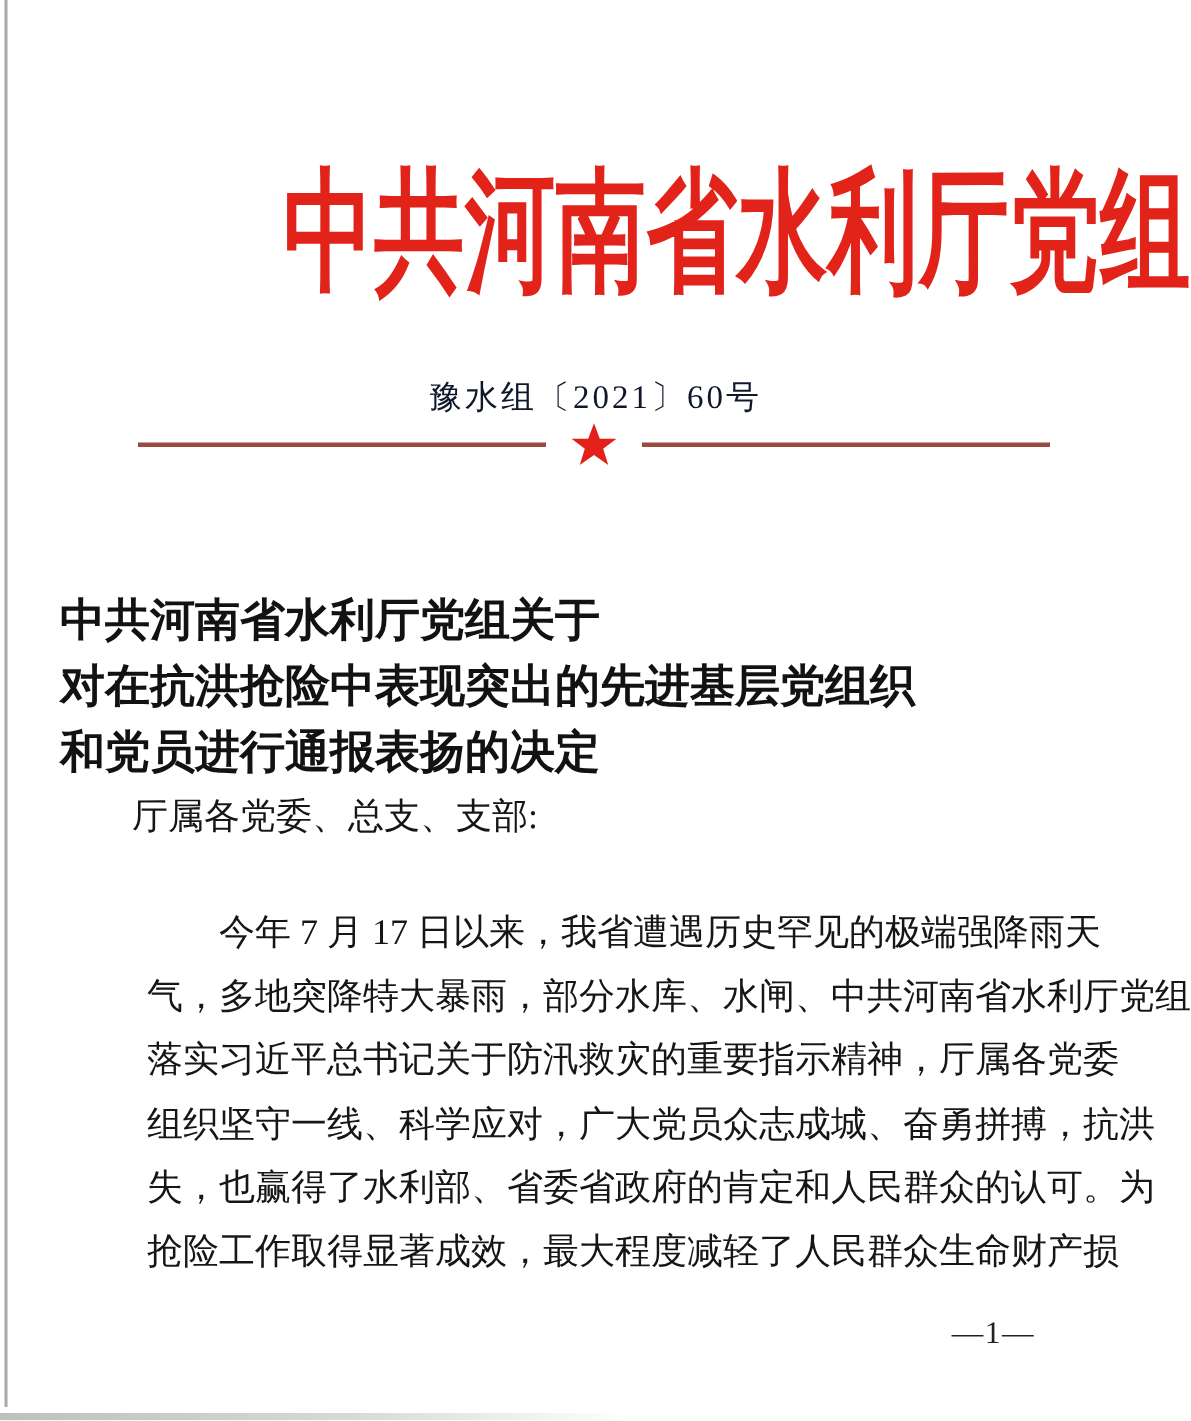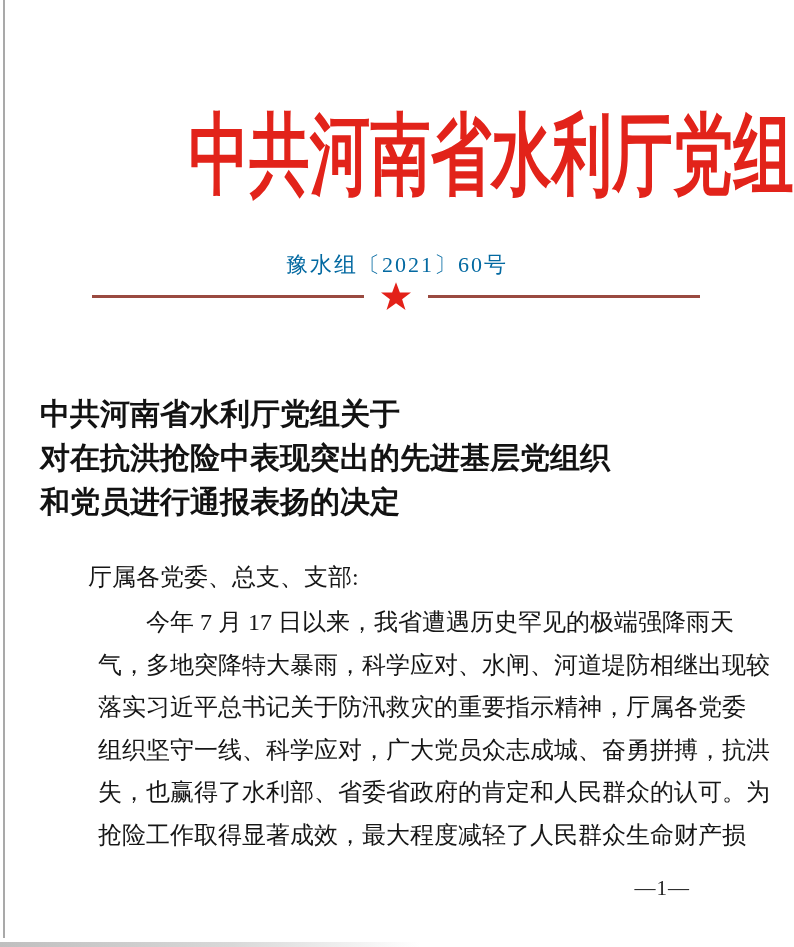--- a/index.html
+++ b/index.html
@@ -35,42 +35,42 @@
   .issuer span{
     display:inline-block;
     font-size:60px;font-weight:700;
     color:var(--header-red,#e2231a);
     transform:scaleY(1.48);
     transform-origin:center;
     letter-spacing:0.5px;
   }
   .doc-number{
     position:absolute;top:250px;left:0;right:0;
-    text-align:center;font-size:22px;letter-spacing:2px;color:#0369a1;
+    text-align:center;font-size:22px;letter-spacing:2px;color:#0f172a;
   }
   
   .rule{
     position:absolute;top:282px;left:92px;width:608px;height:29px;
     display:flex;align-items:center;
   }
   .rule .seg{flex:1;height:3px;background:var(--rule-red,#9a4a40);}
   .rule .star{
     width:30px;height:29px;margin:0 17px;flex:0 0 auto;
     color:var(--star-red,#e32119);
   }
   .rule .star svg{display:block;width:30px;height:29px;}
   
   .title{
     position:absolute;top:392px;left:40px;right:40px;
     text-align:left;font-size:30px;font-weight:700;
     line-height:44px;color:#121212;
   }
   
   .salutation{
-    position:absolute;top:561px;left:88px;
+    position:absolute;top:528px;left:88px;
     font-size:24px;color:var(--text-ink,#161616);
   }
   .body{
     position:absolute;top:601px;left:86px;width:626px;margin-left:12px;
   }
   .body .line{
     height:42.5px;line-height:42.5px;font-size:24px;
     text-align:justify;text-align-last:justify;
     text-justify:inter-character;
     color:var(--text-ink,#161616);
@@ -109,21 +109,21 @@
   <div class="title">
     <div>中共河南省水利厅党组关于</div>
     <div>对在抗洪抢险中表现突出的先进基层党组织</div>
     <div>和党员进行通报表扬的决定</div>
   </div>
 
   <div class="salutation">厅属各党委、总支、支部:</div>
 
   <div class="body">
     <div class="line indent">今年 7 月 17 日以来，我省遭遇历史罕见的极端强降雨天</div>
-    <div class="line">气，多地突降特大暴雨，科学应对、水闸、河道堤防相继出现较</div>
+    <div class="line">气，多地突降特大暴雨，部分水库、水闸、中共河南省水利厅党组</div>
     <div class="line">落实习近平总书记关于防汛救灾的重要指示精神，厅属各党委</div>
     <div class="line">组织坚守一线、科学应对，广大党员众志成城、奋勇拼搏，抗洪</div>
     <div class="line">失，也赢得了水利部、省委省政府的肯定和人民群众的认可。为</div>
     <div class="line">抢险工作取得显著成效，最大程度减轻了人民群众生命财产损</div>
   </div>
 
   <div class="page-number">—1—</div>
 
 </div>
 

